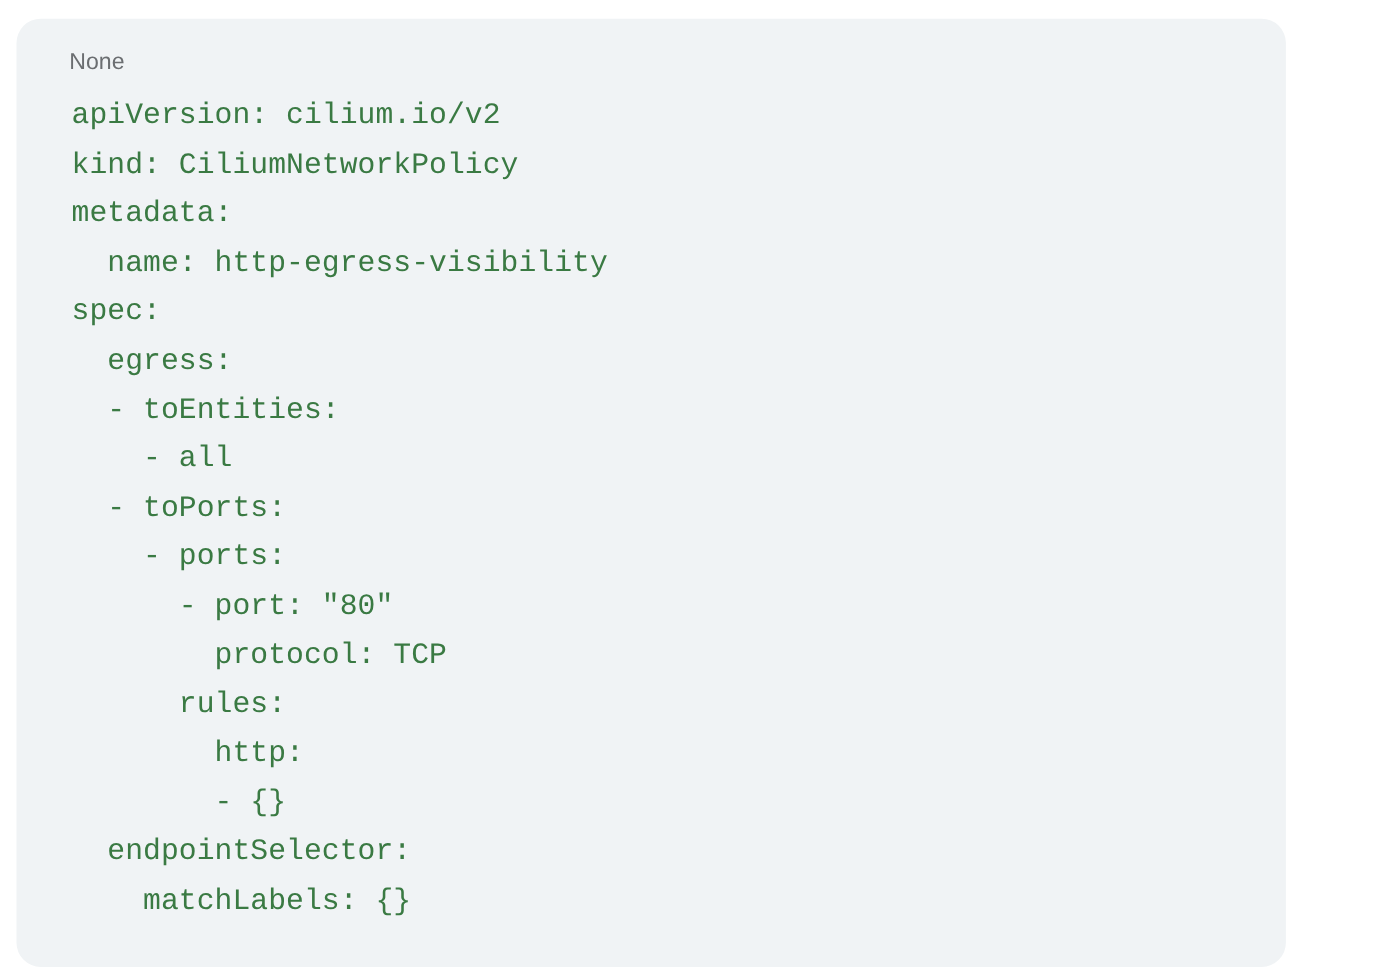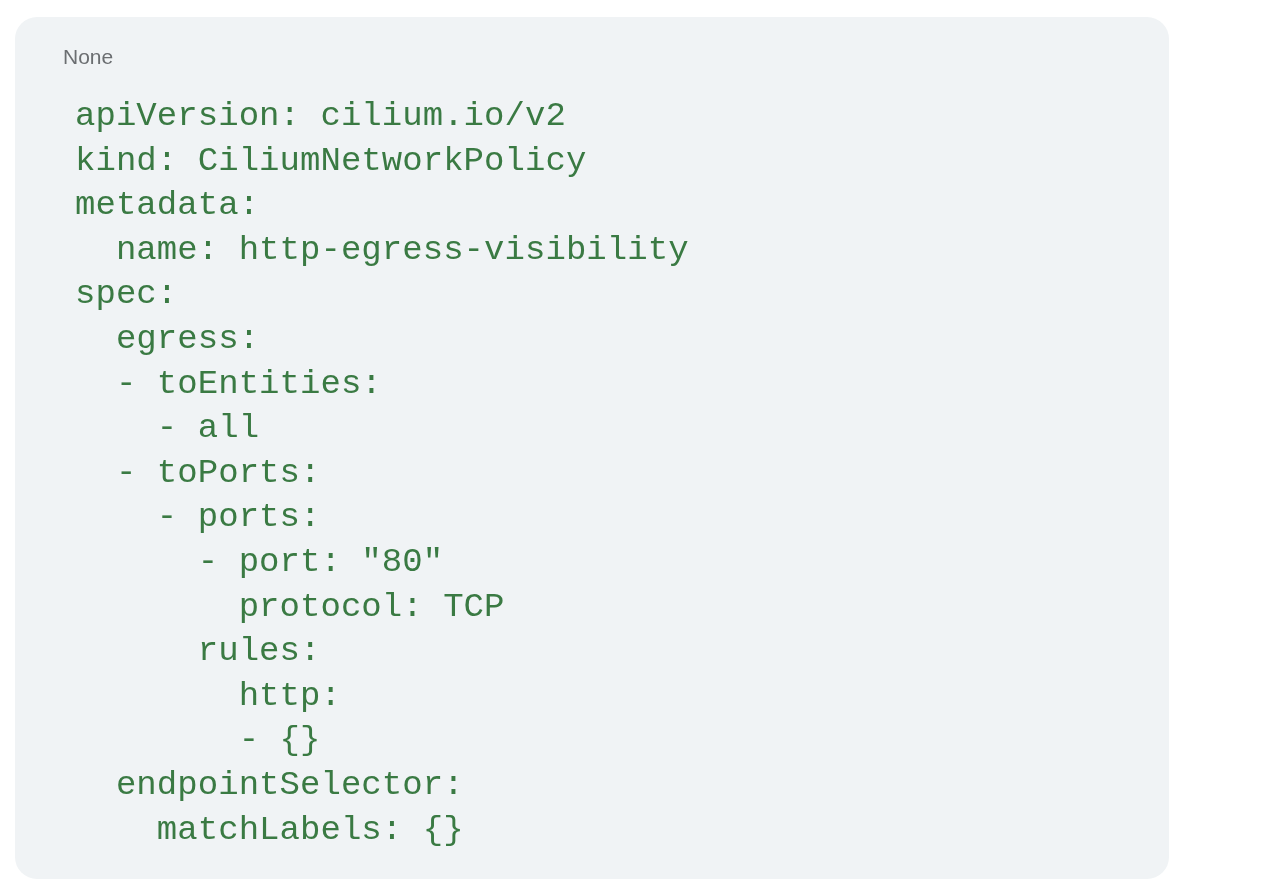--- a/index.html
+++ b/index.html
@@ -27,23 +27,23 @@
       font-family: "Liberation Sans", sans-serif;
       font-size: 21px;
       color: #6b6e71;
       line-height: 30px;
       margin: 0;
     }
     .code {
       position: absolute;
       left: 48px;
       top: 65px;
-      margin: 12px;
+      margin: 2px;
       font-family: "Liberation Mono", "DejaVu Sans Mono", monospace;
-      font-size: 34px;
+      font-size: 27px;
       line-height: 44.6px;
       color: #3a7a43;
       white-space: pre;
       letter-spacing: 0.05px;
     }
     .code-line {
       display: block;
       height: 44.6px;
     }
   </style>

